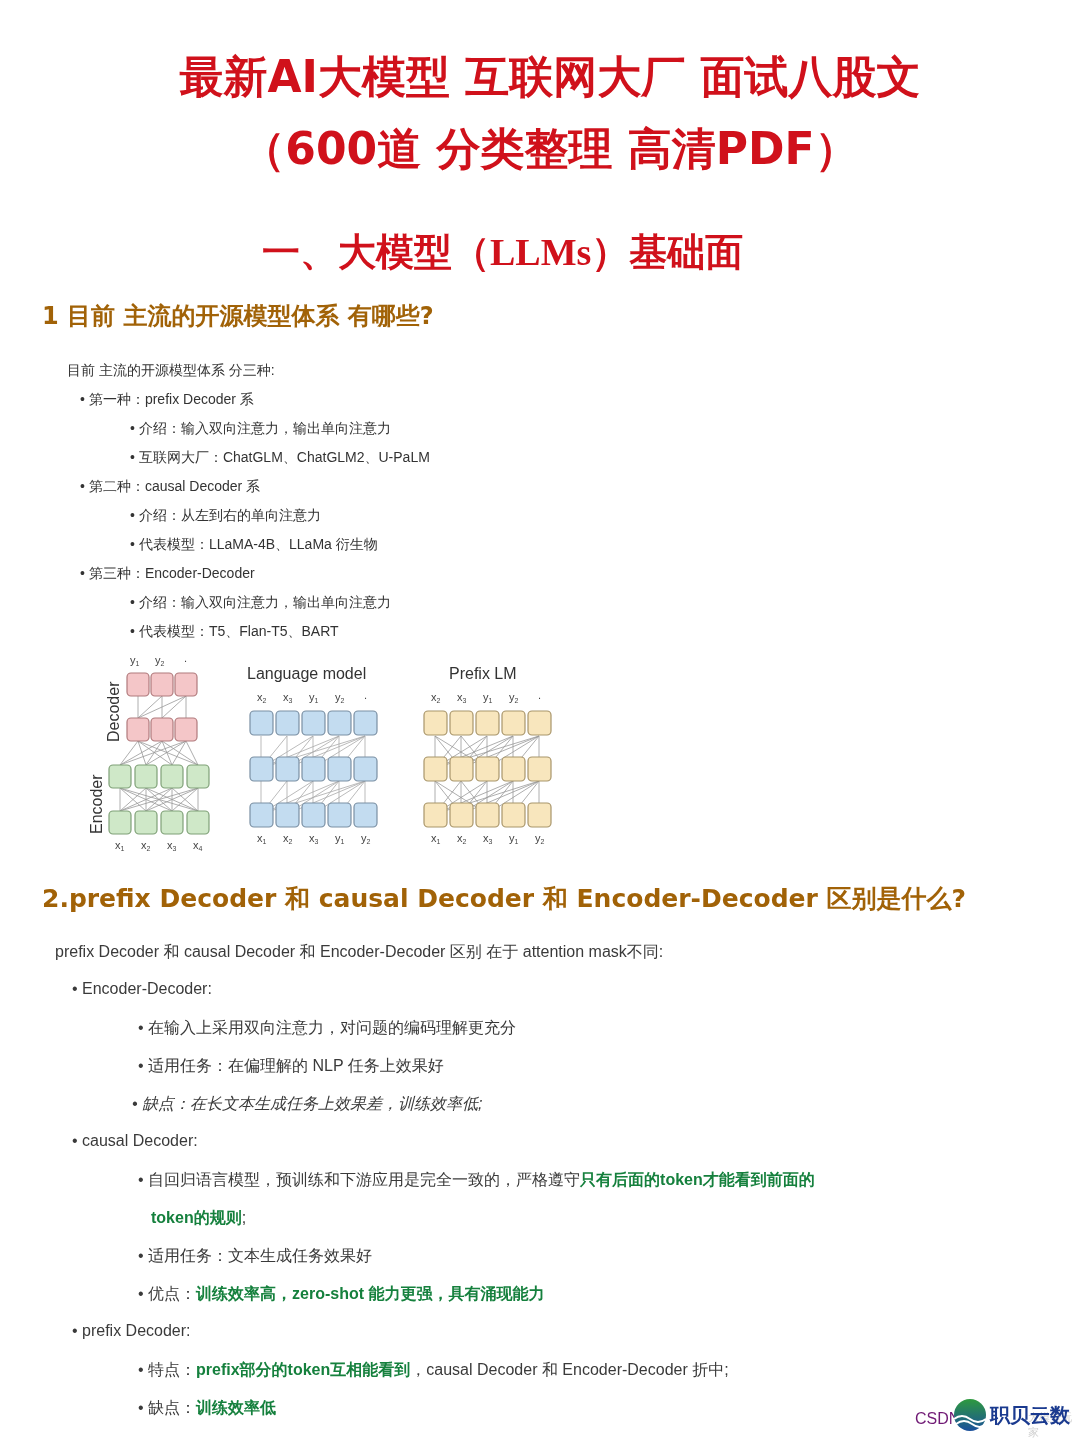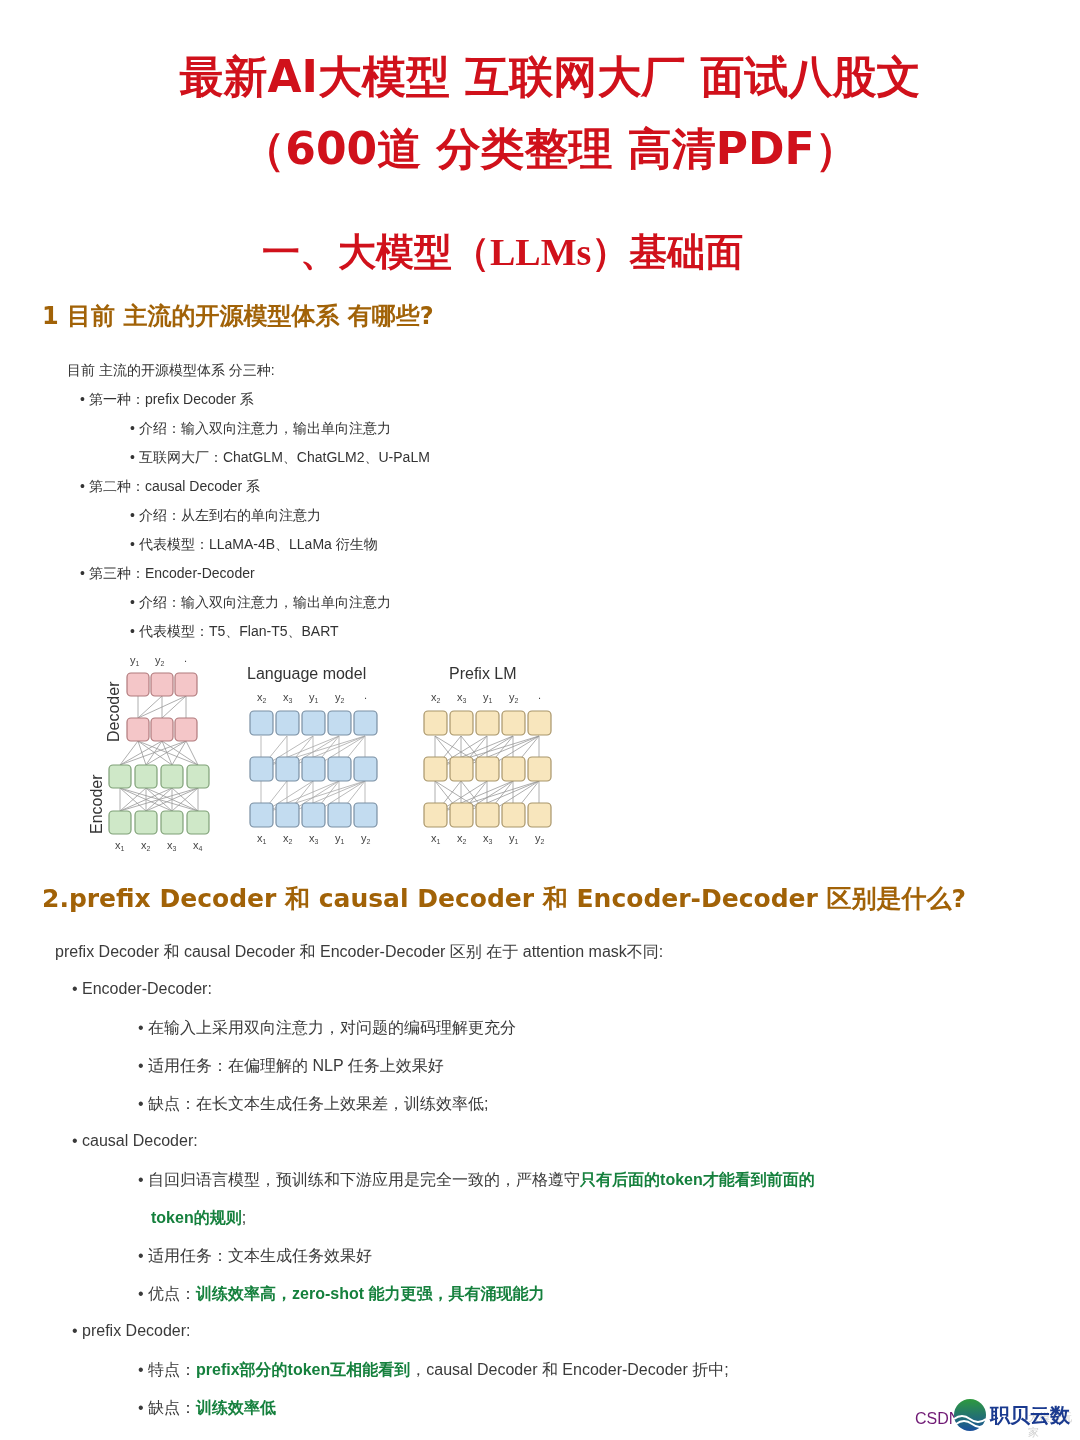--- a/index.html
+++ b/index.html
@@ -270,21 +270,21 @@
   </g>
 </svg>
 
 <div id="q2" class="question">2.prefix Decoder 和 causal Decoder 和 Encoder-Decoder 区别是什么?</div>
 
 <div class="body-text" style="top:942px; left:55px;">prefix Decoder 和 causal Decoder 和 Encoder-Decoder 区别 在于 attention mask不同:</div>
 
 <div class="body-text" style="top:980px; left:72px;"><span>• </span><span>Encoder-Decoder:</span></div>
 <div class="body-text" style="top:1018px; left:138px;"><span>• </span><span>在输入上采用双向注意力，对问题的编码理解更充分</span></div>
 <div class="body-text" style="top:1056px; left:138px;"><span>• </span><span>适用任务：在偏理解的 NLP 任务上效果好</span></div>
-<div class="body-text" style="top:1094px; left:138px;"><span>• </span><span>缺点：在长文本生成任务上效果差，训练效率低;</span></div>
+<div class="body-text" style="top:1094px; left:132px;font-style:italic;"><span>• </span><span>缺点：在长文本生成任务上效果差，训练效率低;</span></div>
 
 <div class="body-text" style="top:1132px; left:72px;"><span>• </span><span>causal Decoder:</span></div>
 <div class="body-text" style="top:1170px; left:138px;"><span>• </span><span>自回归语言模型，预训练和下游应用是完全一致的，严格遵守</span><b>只有后面的token才能看到前面的</b></div>
 <div class="body-text" style="top:1208px; left:151px;"><b>token的规则</b><span>;</span></div>
 <div class="body-text" style="top:1246px; left:138px;"><span>• </span><span>适用任务：文本生成任务效果好</span></div>
 <div class="body-text" style="top:1284px; left:138px;"><span>• </span><span>优点：</span><b>训练效率高，zero-shot 能力更强，具有涌现能力</b></div>
 
 <div class="body-text" style="top:1322px; left:72px;"><span>• </span><span>prefix Decoder:</span></div>
 <div class="body-text" style="top:1360px; left:138px;"><span>• </span><span>特点：</span><b>prefix部分的token互相能看到</b><span>，causal Decoder 和 Encoder-Decoder 折中;</span></div>
 <div class="body-text" style="top:1398px; left:138px;"><span>• </span><span>缺点：</span><b>训练效率低</b></div>

